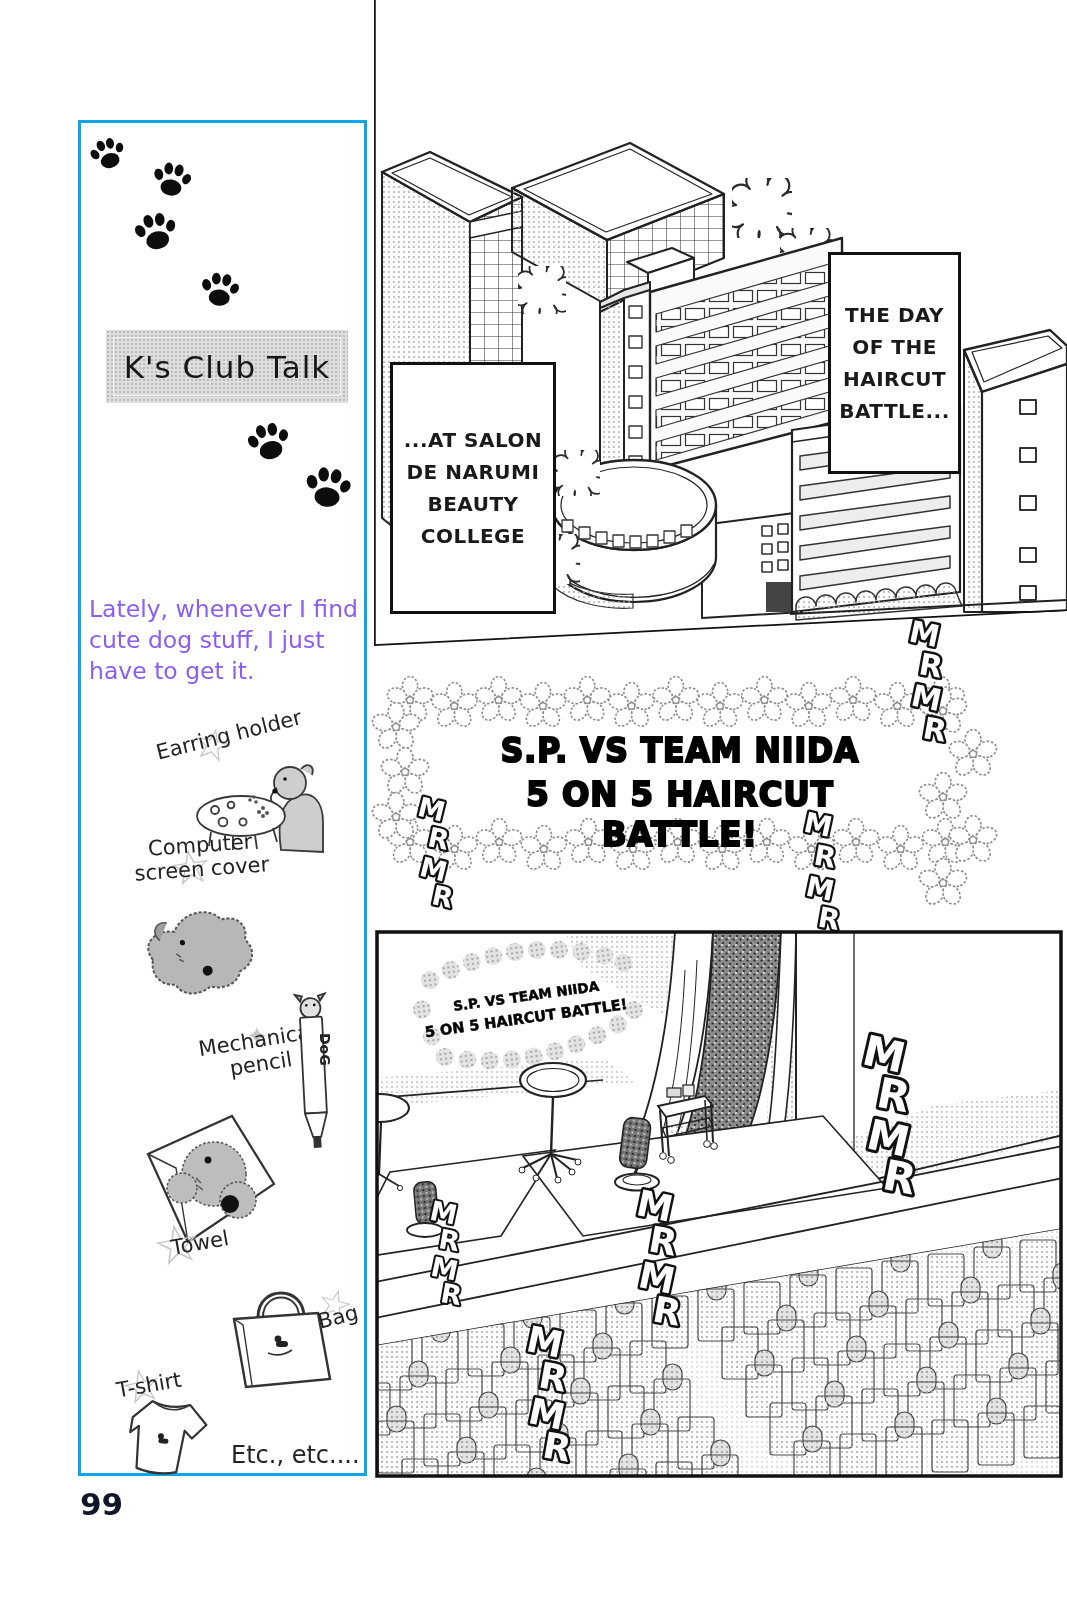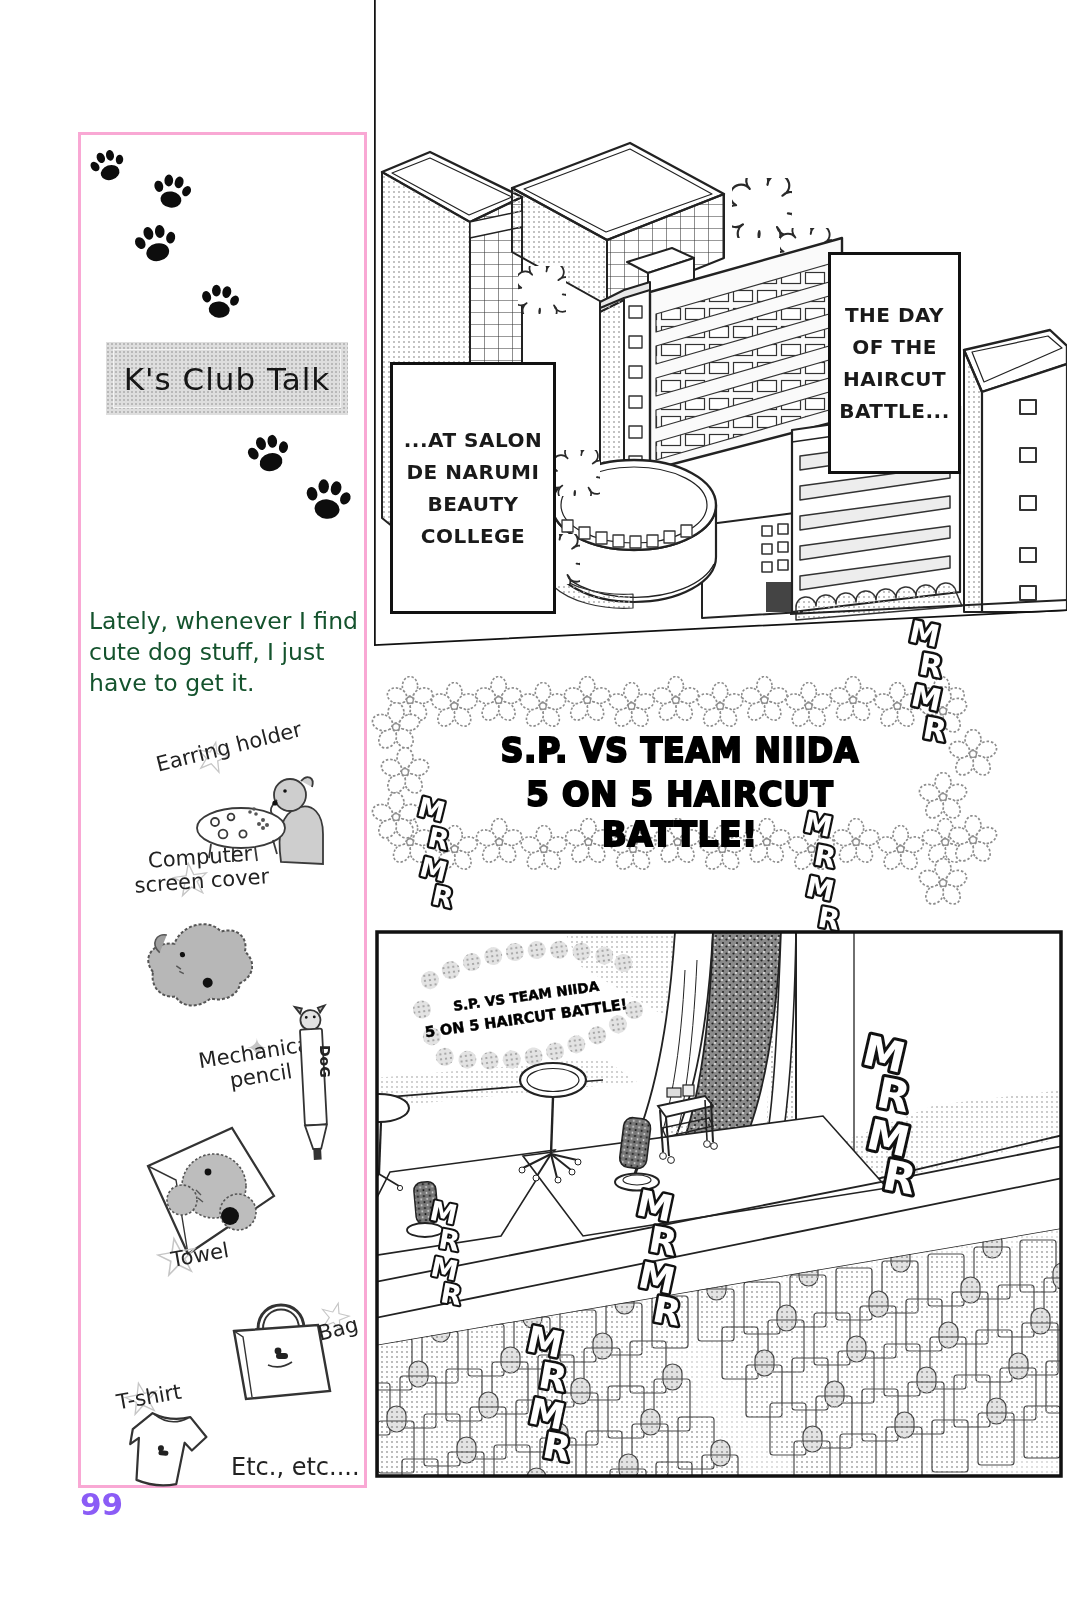--- a/index.html
+++ b/index.html
@@ -1,33 +1,33 @@
 <!DOCTYPE html>
 <html><head>
 <meta charset="utf-8">
 <style>
   html,body{margin:0;padding:0;background:#fff;}
   .page{position:relative;width:1067px;height:1600px;background:#fff;overflow:hidden;
         font-family:"DejaVu Sans",sans-serif;color:#1a1a1a;}
   .abs{position:absolute;}
   
-  .sidebar{left:78px;top:132px;width:283px;height:1350px;border:3px solid #f9a8d4;z-index:2;}
+  .sidebar{left:78px;top:120px;width:283px;height:1350px;border:3px solid #0ea5e9;z-index:2;}
   .paw{position:absolute;}
   .title-box{position:absolute;left:25px;top:207px;width:242px;height:73px;
      background-color:#dedede;
      background-image:radial-gradient(#b9b9b9 1px, transparent 1.2px);background-size:4px 4px;
      display:flex;align-items:center;justify-content:center;}
   .title-inner{position:absolute;inset:7px;border:1.5px solid #f3f3f3;}
   .title-text{position:relative;font-size:31px;letter-spacing:1px;color:#161616;}
   .intro{position:absolute;left:8px;top:447px;width:280px;font-size:23.5px;line-height:1.32;
-     white-space:pre-line;color:#14532d;}
+     white-space:pre-line;color:#8b5cf6;}
   .hand-label{position:absolute;font-size:21px;color:#222;white-space:pre-line;text-align:center;line-height:1.15;}
   .star{position:absolute;color:#c6c6c6;font-weight:bold;z-index:0;}
   .outro{position:absolute;font-size:24px;color:#222;}
-  .page-num{left:80px;top:1486px;font-size:31px;font-weight:bold;color:#8b5cf6;z-index:2;}
+  .page-num{left:80px;top:1486px;font-size:31px;font-weight:bold;color:#0f172a;z-index:2;}
   
   .caption{background:#fff;border:3px solid #111;z-index:3;text-align:center;
      font-family:"DejaVu Sans",sans-serif;font-weight:bold;white-space:pre-line;}
   .caption.place{left:390px;top:362px;width:160px;height:246px;font-size:20px;line-height:1.6;
      letter-spacing:.5px;display:flex;align-items:center;justify-content:center;}
   .caption.day{left:828px;top:252px;width:127px;height:216px;font-size:20px;line-height:1.6;
      letter-spacing:.5px;display:flex;align-items:center;justify-content:center;}
   
   .banner-title{left:430px;top:731px;width:500px;text-align:center;z-index:3;}
   .banner-title .l1,.banner-title .l2{font-weight:bold;color:#000;-webkit-text-stroke:2.2px #000;

